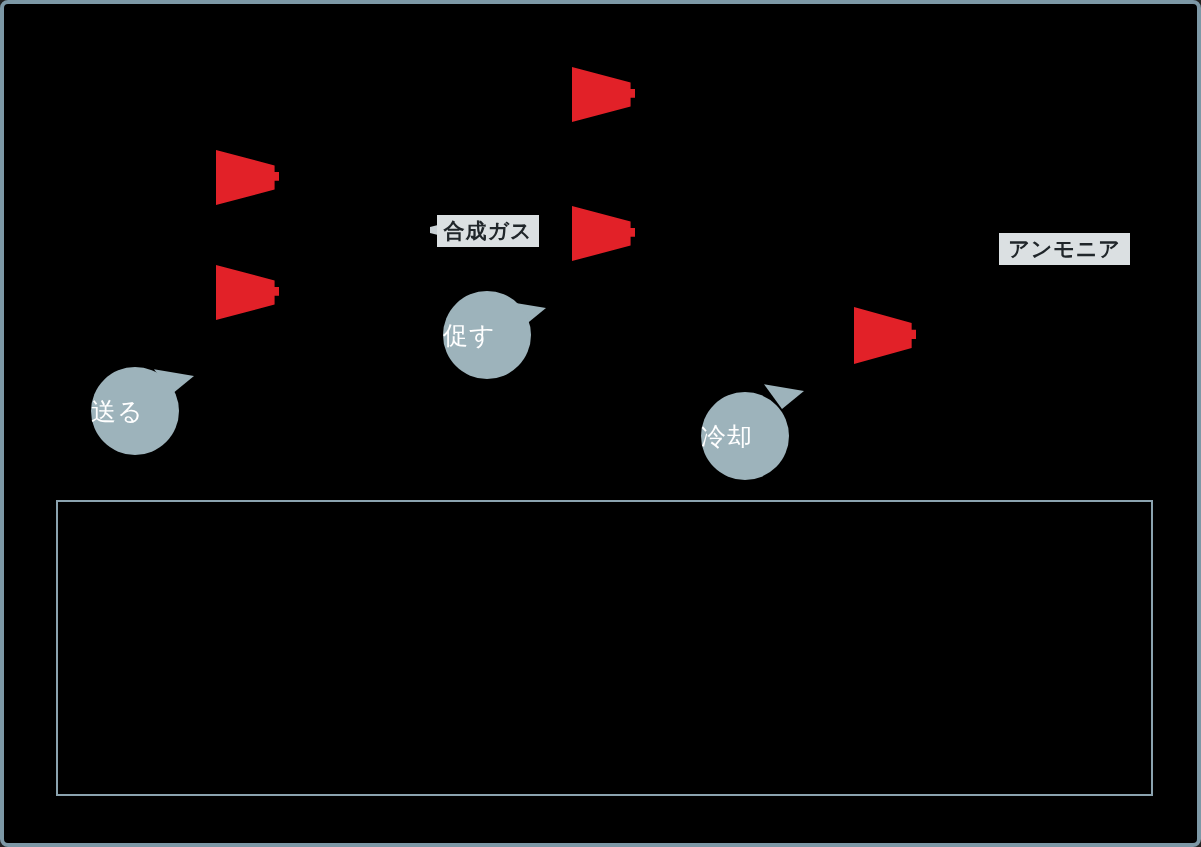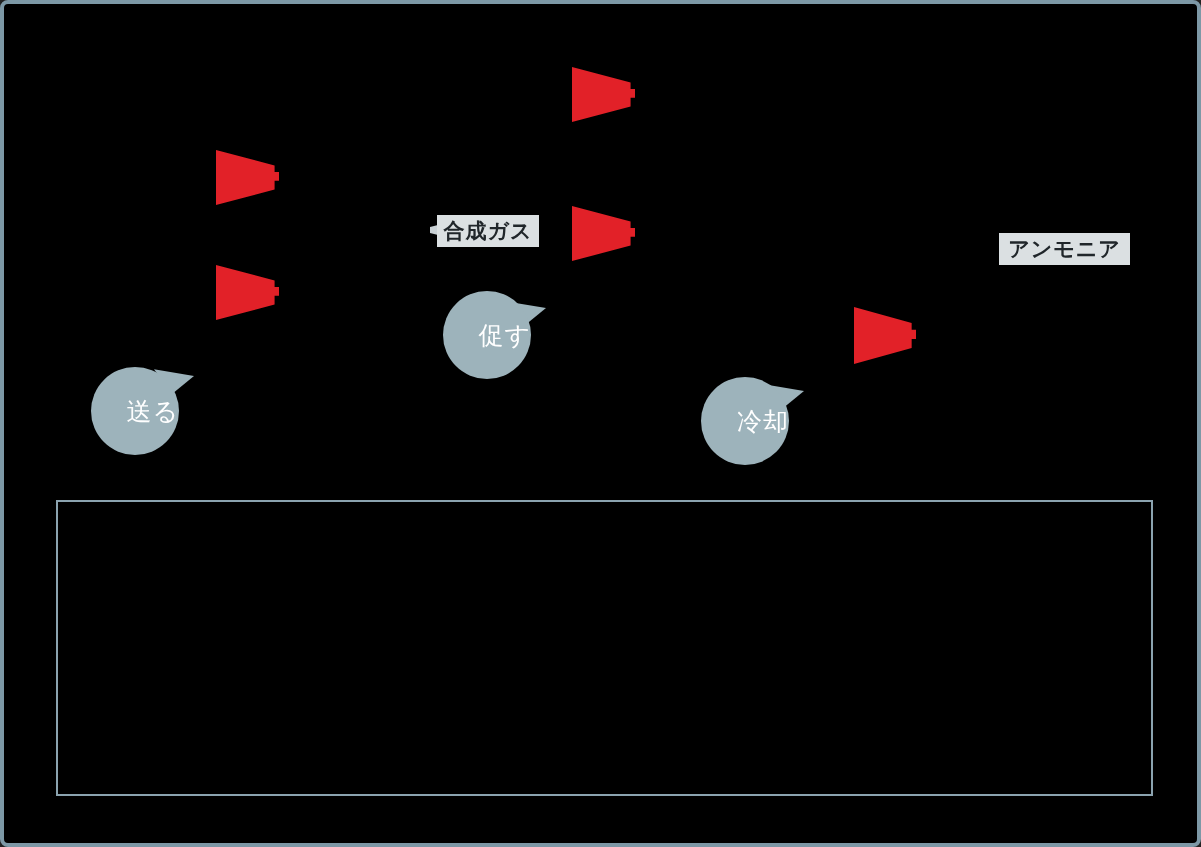--- a/index.html
+++ b/index.html
@@ -43,28 +43,28 @@
     position:absolute;left:426px;top:221px;width:8px;height:10px;
     background:#c9d1d5;
     clip-path:polygon(0% 20%, 100% 0%, 100% 100%, 0% 80%);
   }
   
   .bubble{
     position:absolute;
     width:88px;height:88px;
     border-radius:50%;
     background:#9db3bb;
-    display:flex;align-items:center;justify-content:flex-end;
+    display:flex;align-items:center;justify-content:flex-start;
     color:#ffffff;
     font-size:25px;
     letter-spacing:1px;
   }
   .bubble-send{left:87px;top:363px;}
   .bubble-promote{left:439px;top:287px;}
-  .bubble-cool{left:697px;top:373px;}
+  .bubble-cool{left:697px;top:388px;}
   .bubble-tail{
     position:absolute;
     width:40px;height:28px;
     background:#9db3bb;
     clip-path:polygon(0% 12%, 100% 36%, 45% 100%);
   }
   .tail-send{left:150px;top:362px;}
   .tail-promote{left:502px;top:294px;}
   .tail-cool{left:760px;top:377px;}
   

